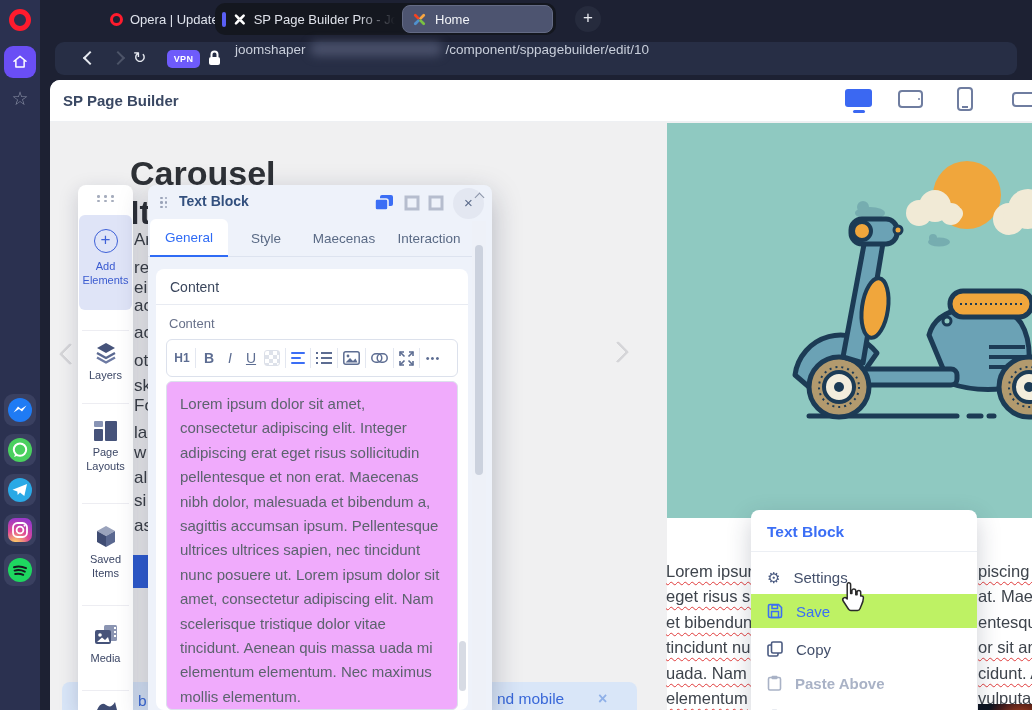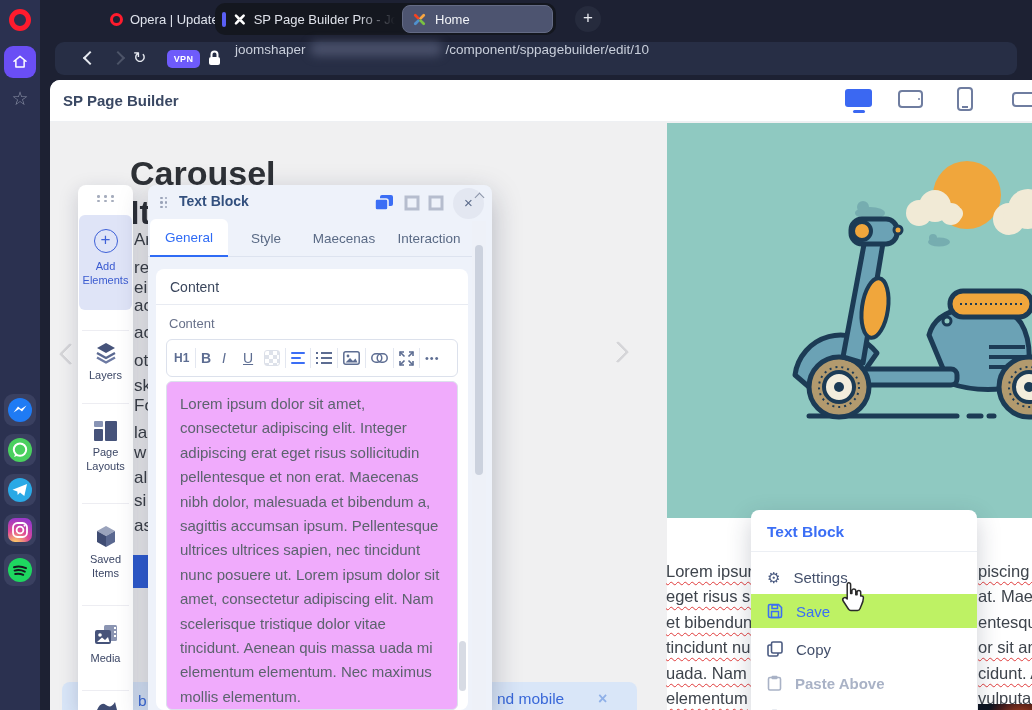--- a/index.html
+++ b/index.html
@@ -103,21 +103,21 @@
   .m-tab-active { background:#fff; border-radius:6px 6px 0 0; color:#2f6bf5; border-bottom:2px solid #2f6bf5; }
   .m-scroll-track { left:324px; top:36px; width:14px; height:489px; background:#eef1f8; }
   .m-scroll-up { left:328px; top:6px; width:8px; height:8px; }
   .m-scroll-up::before { content:""; position:absolute; left:0; top:3px; width:6px; height:6px; border-left:1.6px solid #8b94a8; border-top:1.6px solid #8b94a8; transform:rotate(45deg); }
   .m-thumb { left:3px; top:24px; width:8px; height:230px; background:#ccd2de; border-radius:4px; }
   .m-card { left:8px; top:84px; width:312px; height:441px; background:#fff; border-radius:8px; }
   .m-section-title { left:14px; top:10px; font-size:14px; color:#3a465c; }
   .m-card-divider { left:0; top:35px; width:312px; height:1px; background:#e8ebf2; }
   .m-field-label { left:13px; top:47px; font-size:13px; color:#68718a; }
   .m-toolbar { left:10px; top:70px; width:292px; height:38px; border:1px solid #dce1ec; border-radius:6px; display:flex; align-items:center; padding:0 7px; gap:5px; }
-  .tb { color:#5d6d92; font-size:13px; min-width:16px; }
+  .tb { color:#5d6d92; font-size:13px; text-align:center; min-width:16px; }
   .tb-sep { width:1px; height:20px; background:#e3e7f0; }
   .tb-check { width:16px; height:16px; border:1px solid #d4d9e4; border-radius:3px;
     background:repeating-conic-gradient(#d7dce6 0 25%, #fff 0 50%); background-size:8px 8px; opacity:.8; }
   .tb-align { width:14px; height:12px; display:flex; flex-direction:column; justify-content:space-between; }
   .tb-align i { height:2px; background:#3b6ef5; border-radius:1px; }
   .m-textarea { left:10px; top:112px; width:292px; height:329px; border:1px solid #dce1ec; border-radius:6px; background:#f0abfc; overflow:hidden; }
   .m-text { padding:10px 13px; font-size:15px; line-height:24.4px; color:#5c636e; }
   .inner-thumb { left:303px; top:372px; width:7px; height:50px; background:#d7dbe4; border-radius:4px; }
 
   

